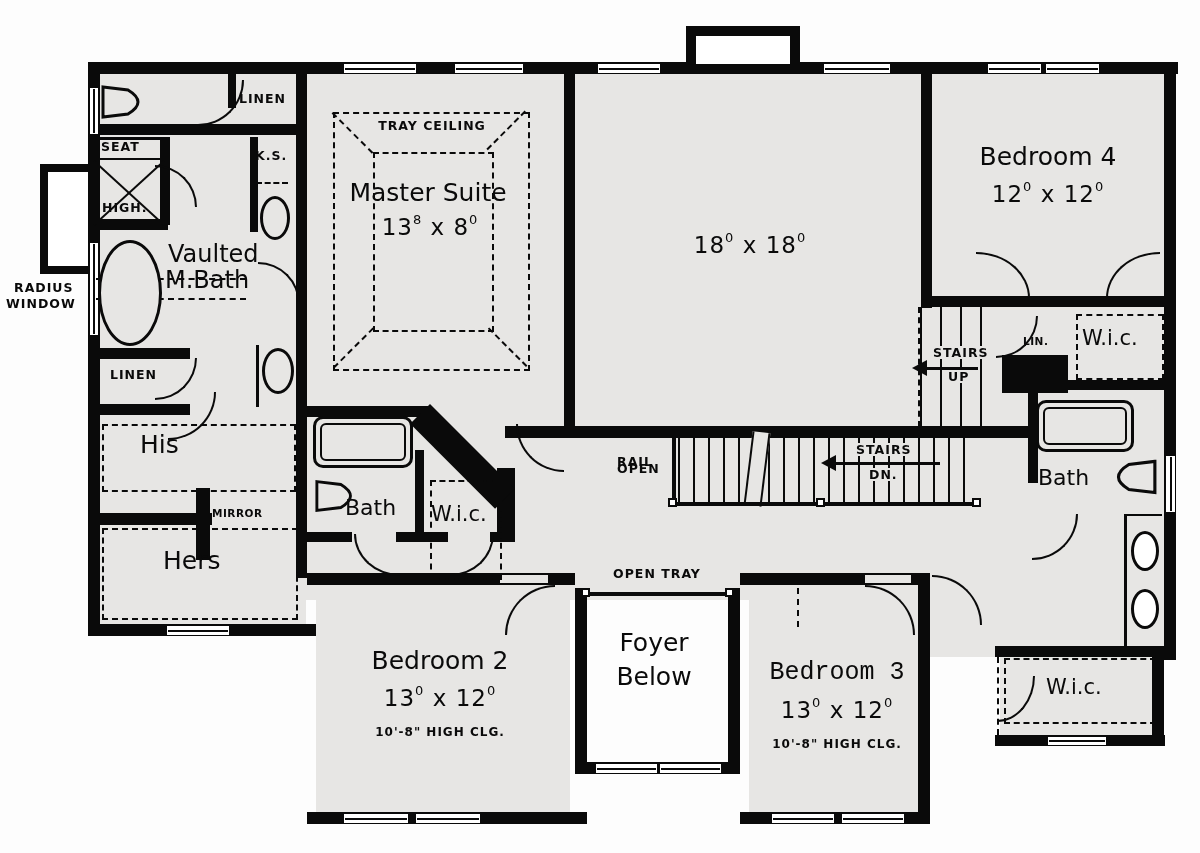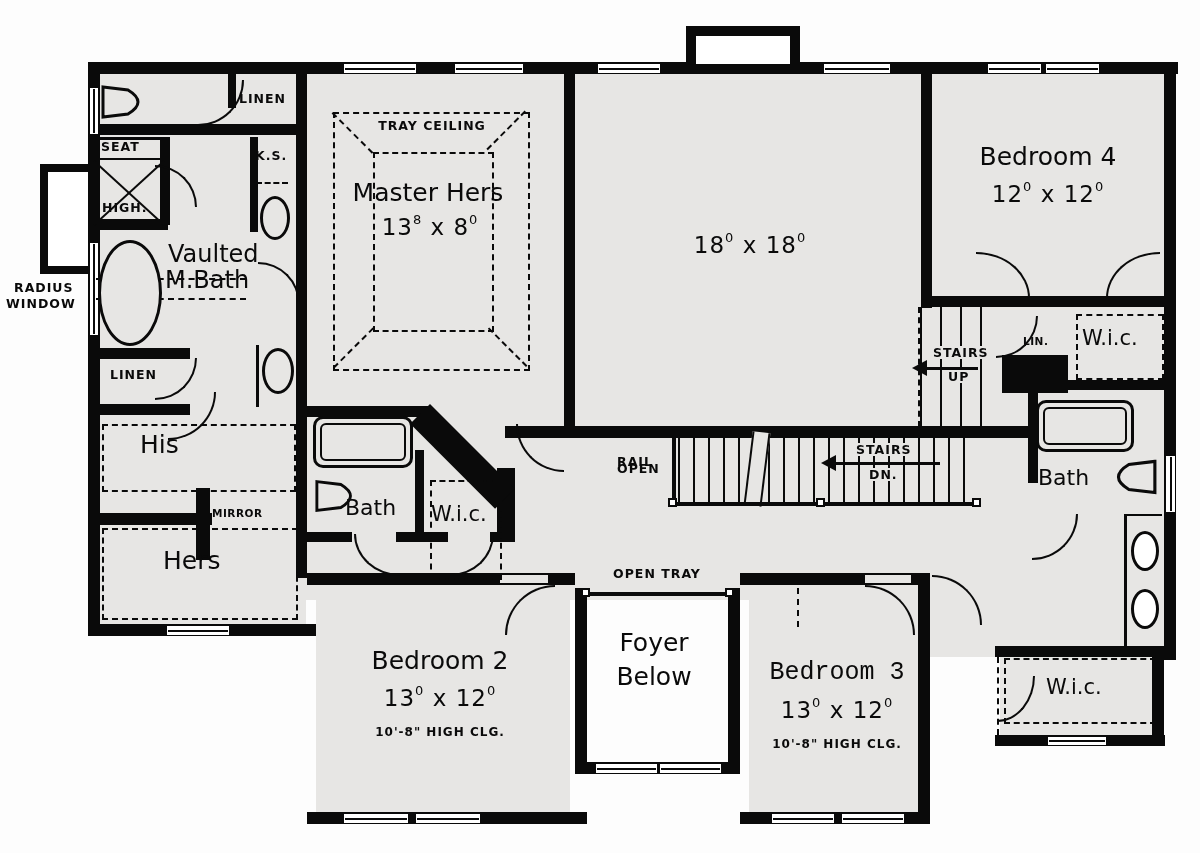--- a/index.html
+++ b/index.html
@@ -199,21 +199,21 @@
   <div class="arc arc-tr" style="left:865px;top:585px;width:48px;height:48px;"></div>
   <div class="arc arc-tr" style="left:976px;top:252px;width:52px;height:44px;"></div>
   <div class="arc arc-tl" style="left:1106px;top:252px;width:52px;height:44px;"></div>
   <div class="arc arc-br" style="left:996px;top:316px;width:40px;height:40px;"></div>
   <div class="arc arc-br" style="left:997px;top:676px;width:36px;height:44px;"></div>
   <div class="arc arc-bl" style="left:354px;top:534px;width:44px;height:40px;"></div>
   <div class="arc arc-br" style="left:450px;top:534px;width:42px;height:40px;"></div>
   <div class="arc arc-br" style="left:1032px;top:514px;width:44px;height:44px;"></div>
   <div class="arc arc-tr" style="left:932px;top:575px;width:48px;height:48px;"></div>
 
-  <div class="lbl big ctr" style="left:428px;top:180px;">Master Hers</div>
+  <div class="lbl big ctr" style="left:428px;top:180px;">Master Suite</div>
   <div class="lbl dim ctr" style="left:430px;top:215px;"><span>13</span><sup>8</sup> <span>x</span> <span>8</span><sup>0</sup></div>
   <div class="lbl sm ctr" style="left:432px;top:119px;">TRAY CEILING</div>
 
   <div class="lbl dim ctr" style="left:750px;top:233px;"><span>18</span><sup>0</sup> <span>x</span> <span>18</span><sup>0</sup></div>
 
   <div class="lbl big ctr" style="left:1048px;top:144px;">Bedroom 4</div>
   <div class="lbl dim ctr" style="left:1048px;top:182px;"><span>12</span><sup>0</sup> <span>x</span> <span>12</span><sup>0</sup></div>
 
   <div class="lbl big ctr" style="left:440px;top:648px;">Bedroom 2</div>
   <div class="lbl dim ctr" style="left:440px;top:686px;"><span>13</span><sup>0</sup> <span>x</span> <span>12</span><sup>0</sup></div>

